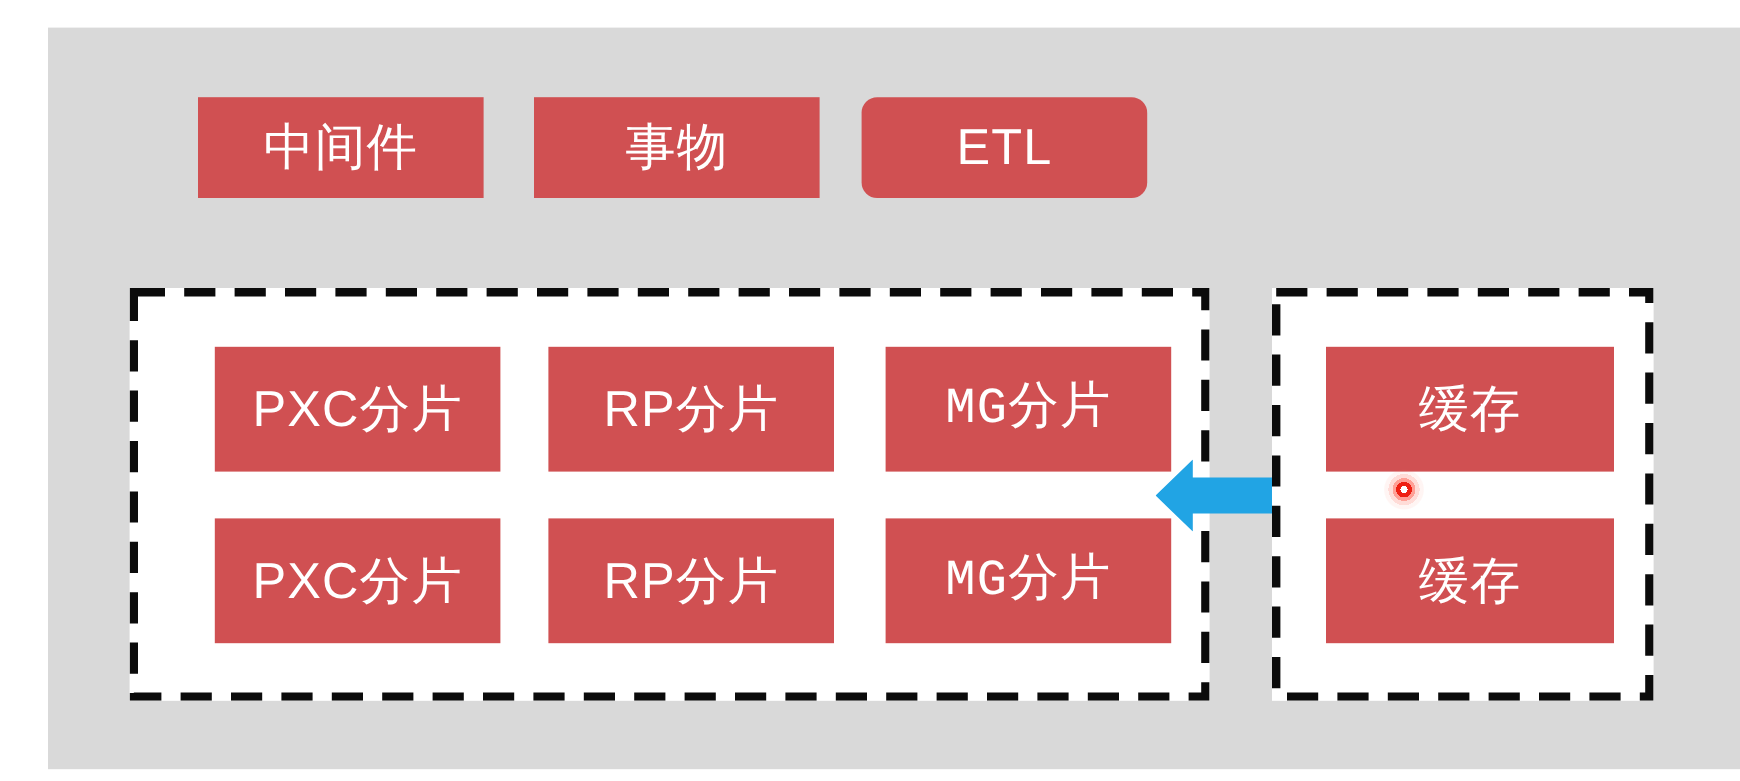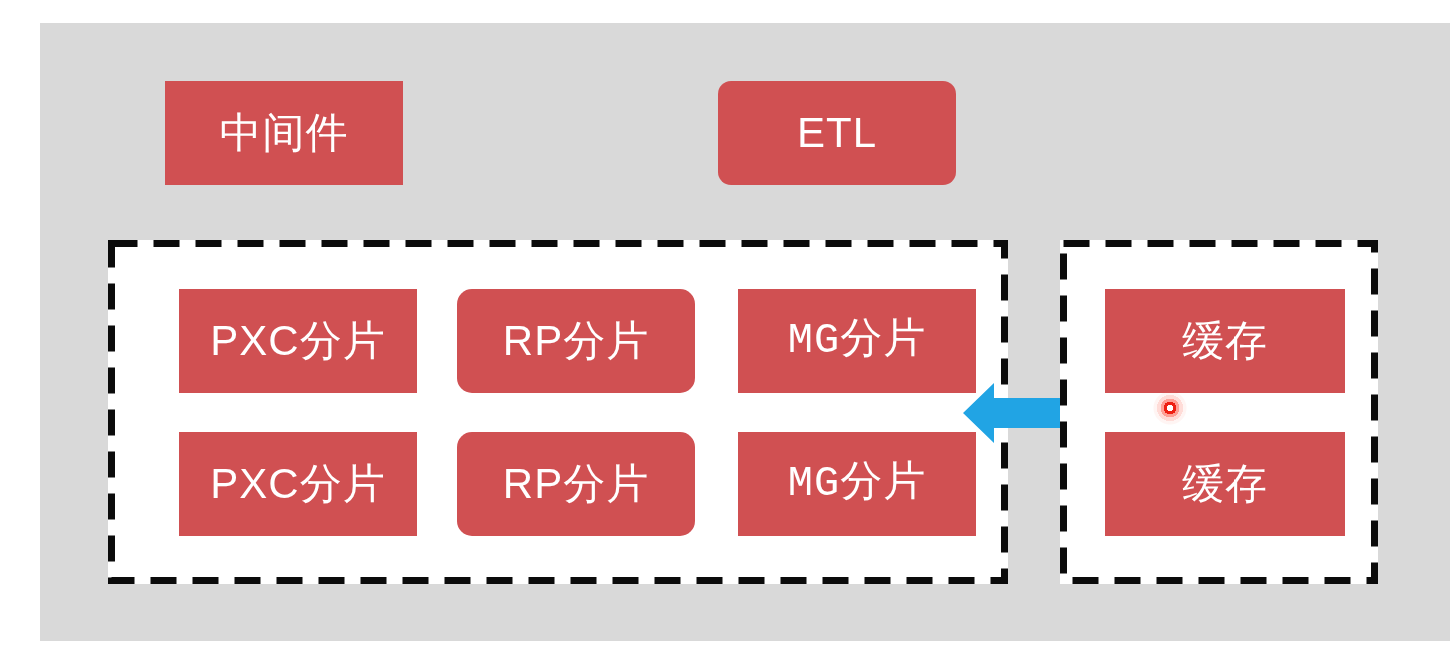--- a/index.html
+++ b/index.html
@@ -29,21 +29,21 @@
     position: absolute;
     background: var(--box_fill);
     color: var(--box_text);
     display: flex; align-items: center; justify-content: center;
     font-size: 42px;
     letter-spacing: 1px;
     line-height: 1;
     white-space: nowrap;
   }
   
-  .top-node { top: 58px; width: 238px; height: 104px; }
+  .top-node { top: 58px; width: 238px; height: 84px; }
   .top-1 { left: 125px; }
   .top-2 { left: 405px; }
   .top-3 { left: 678px; border-radius: 13px; }
   
   .cluster {
     position: absolute;
     top: 217px; height: 344px;
     background: var(--cluster_bg);
   }
   .cluster-shard { left: 68px;   width: 900px; }
@@ -51,21 +51,21 @@
   .frame {
     position: absolute; left: 0; top: 0;
     width: 100%; height: 100%;
     color: var(--frame_stroke);
     display: block;
     pointer-events: none;
   }
   
   .shard-node { width: 238px; height: 104px; margin-left: 14px; }
   .col-1 { left: 57px; }
-  .col-2 { left: 335px; border-radius: 15px; }
+  .col-2 { left: 335px; }
   .col-3 { left: 616px; font-family: Liberation Mono, monospace; }
   .row-1 { top: 49px; }
   .row-2 { top: 192px; }
   
   .cache-node { left: 45px; width: 240px; height: 104px; }
   
   .arrow {
     position: absolute; left: 923px; top: 360px;
     width: 142px; height: 60px;
     color: var(--arrow_fill);
@@ -84,20 +84,21 @@
       rgba(255, 125, 105, 0) 17px);
   }
 </style>
 </head>
 <body>
 
 <div class="page">
   <div class="stage">
 
     <div class="node top-node top-1">中间件</div>
+    <div class="node top-node top-2">事物</div>
     <div class="node top-node top-3">ETL</div>
 
     <div class="cluster cluster-shard">
       <svg class="frame" viewBox="0 0 900 344" preserveAspectRatio="none" aria-hidden="true">
         <rect x="3.5" y="3.5" width="893" height="337" fill="none" stroke="currentColor" stroke-width="7" stroke-dasharray="26 16"></rect>
       </svg>
       <div class="node shard-node col-1 row-1">PXC分片</div>
       <div class="node shard-node col-2 row-1">RP分片</div>
       <div class="node shard-node col-3 row-1">MG分片</div>
       <div class="node shard-node col-1 row-2">PXC分片</div>

